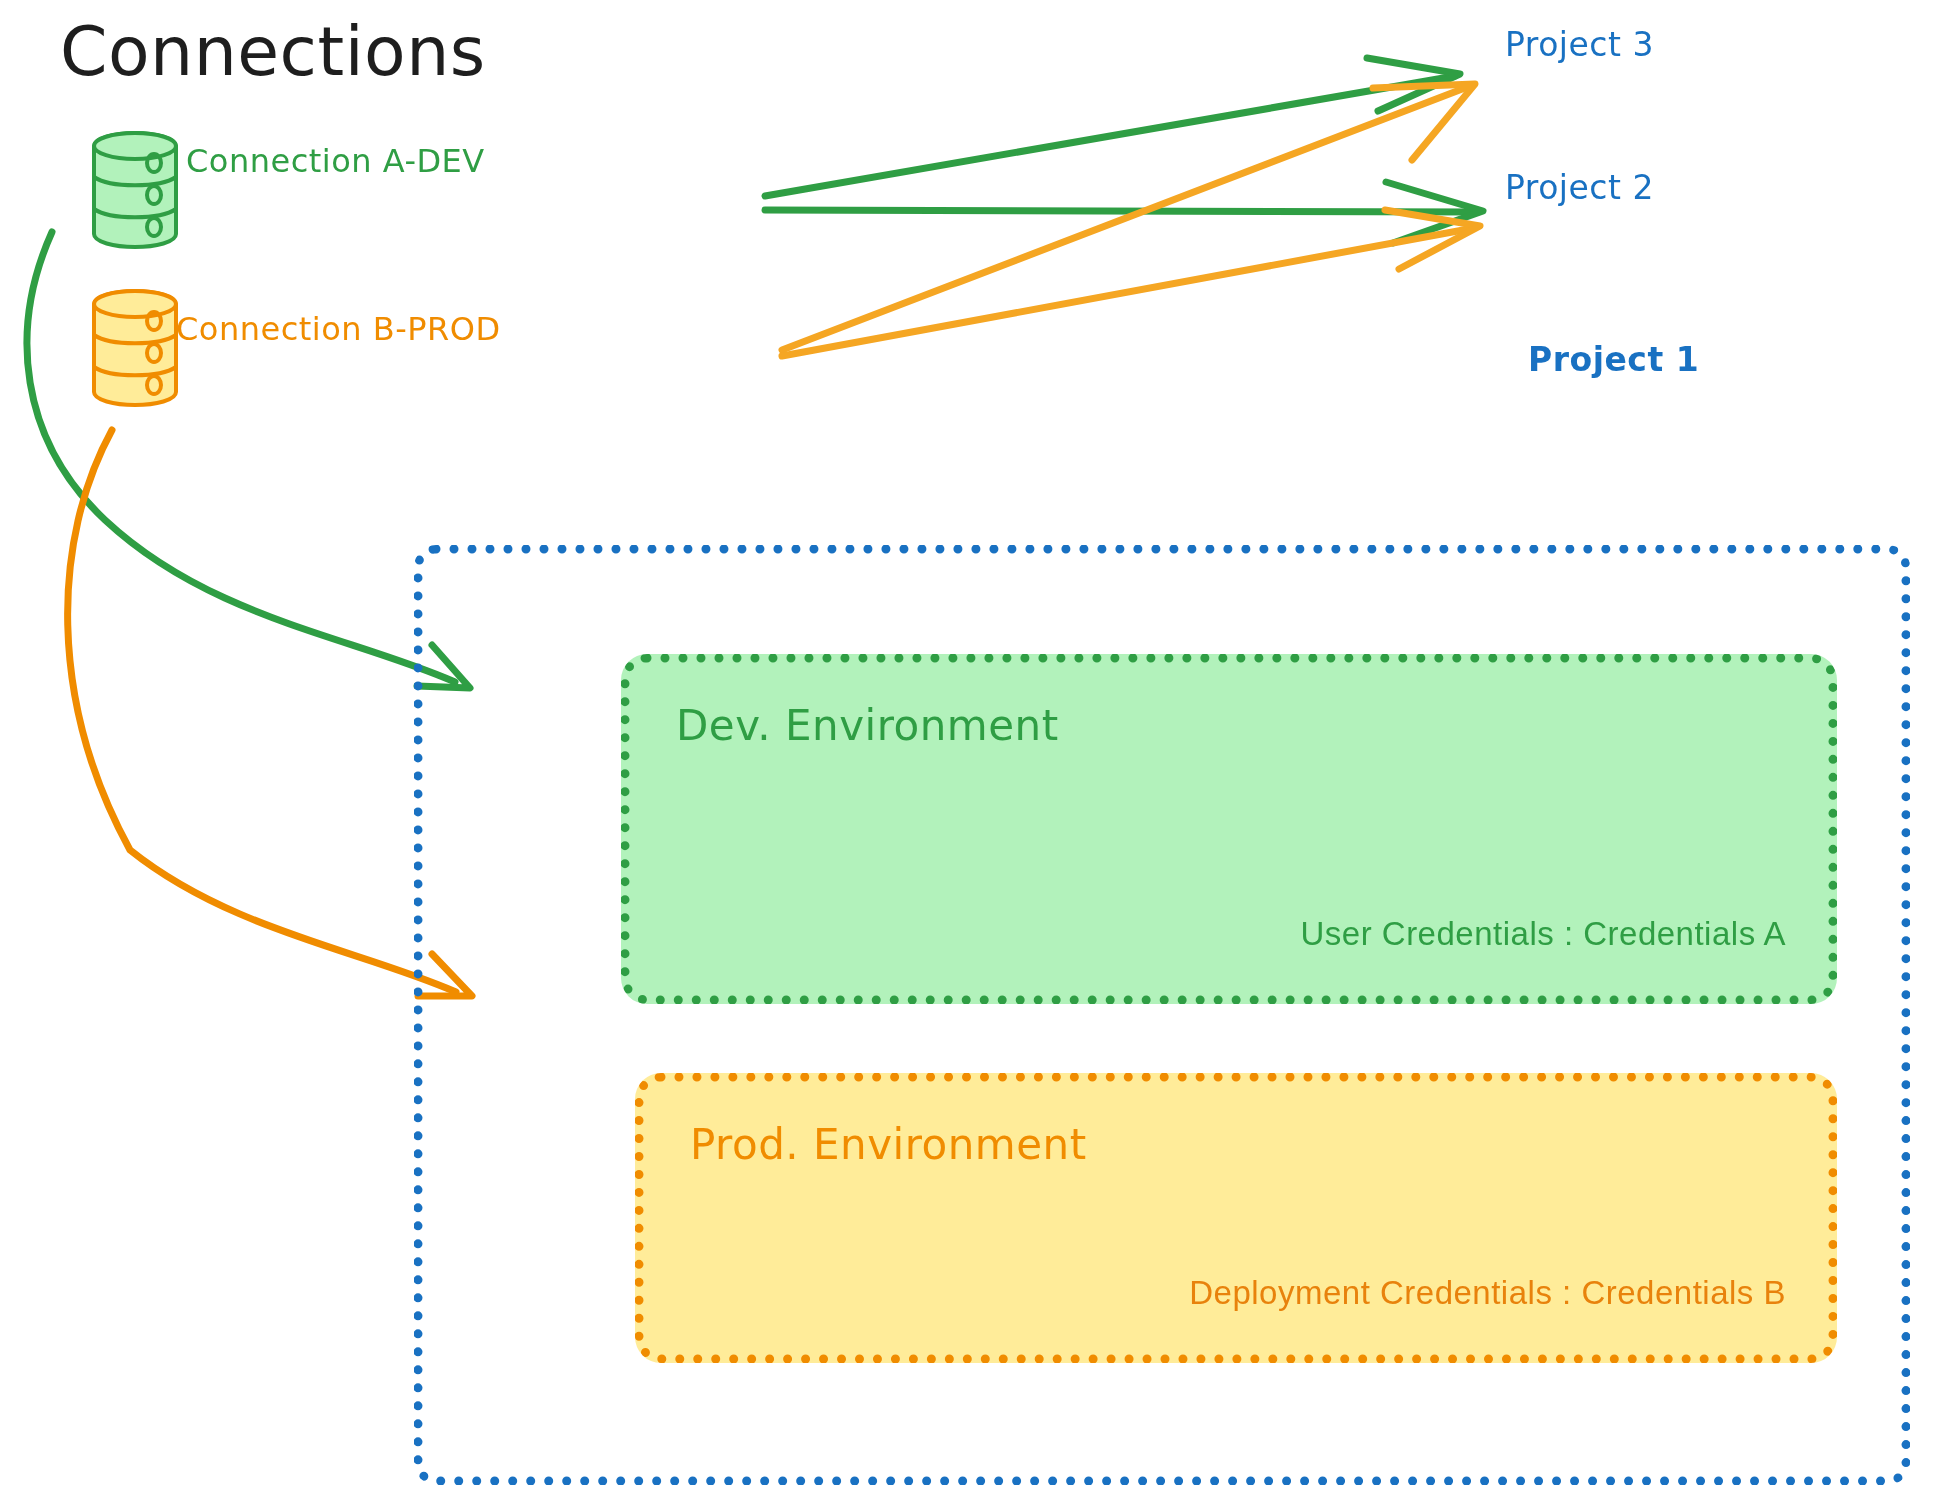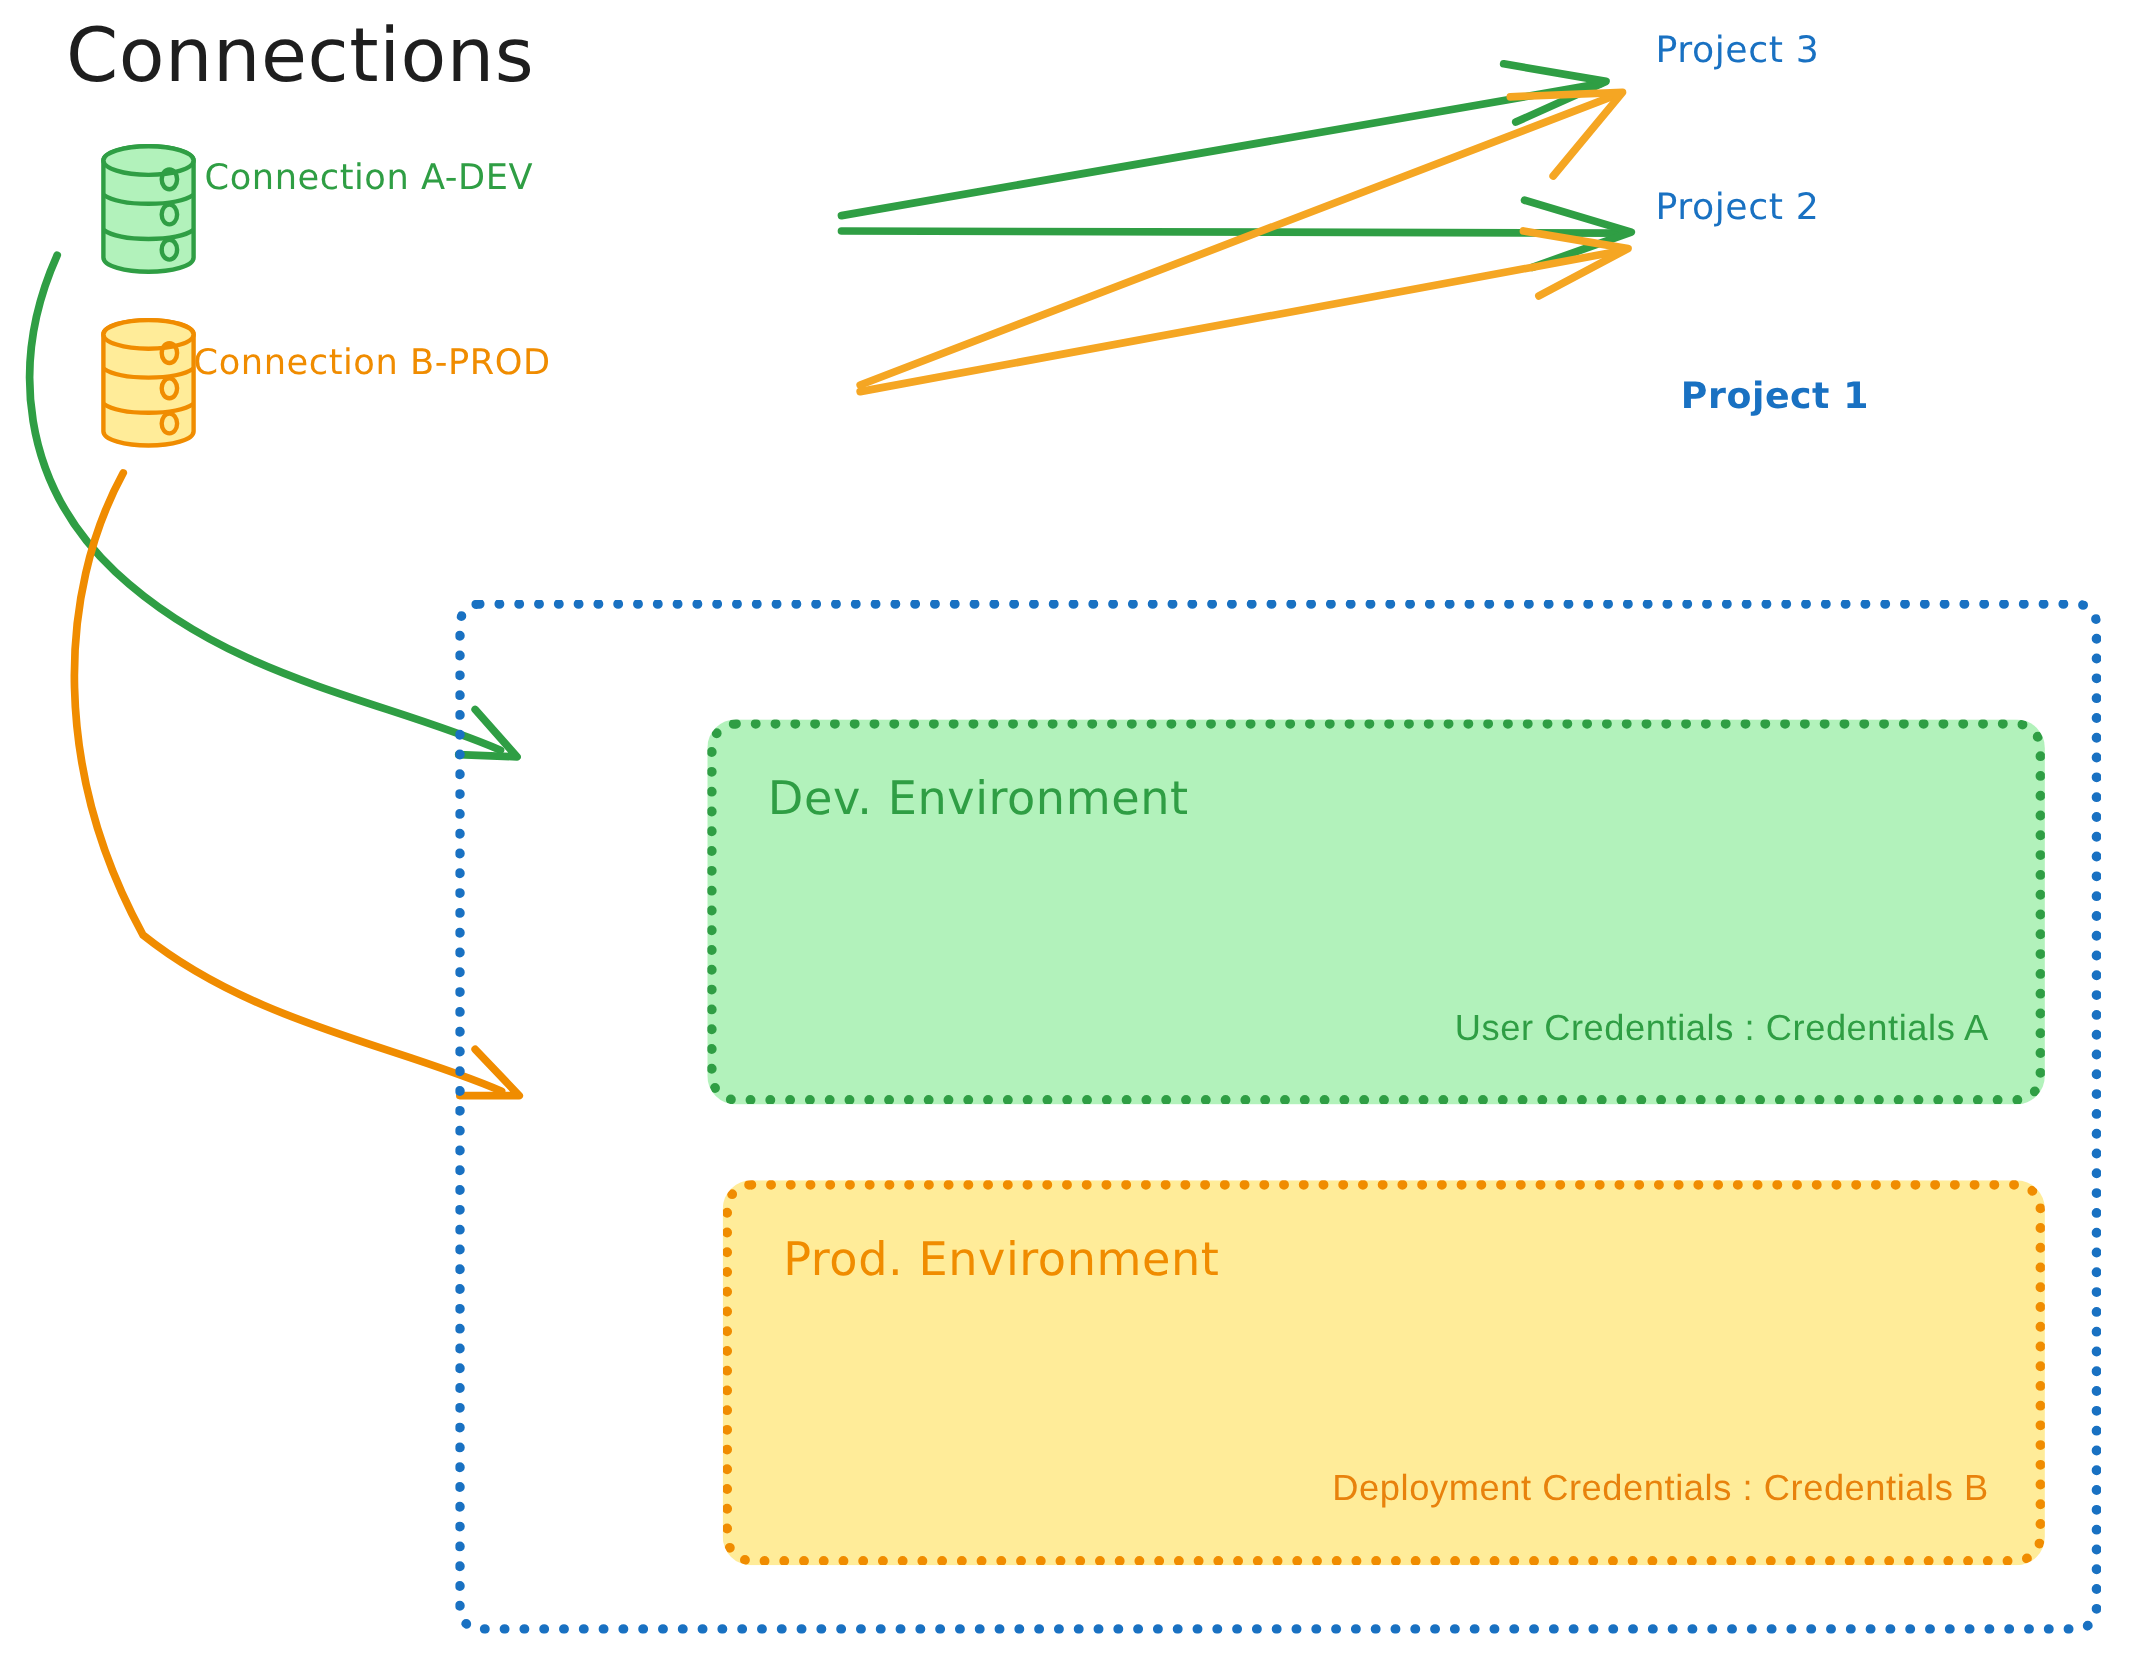--- a/index.html
+++ b/index.html
@@ -84,35 +84,34 @@
     border: 9px dotted #1971c2;
     border-radius: 22px;
     box-sizing: border-box;
   }
 
   
   .env-box {
     position: absolute;
     box-sizing: border-box;
     border-radius: 26px;
-    margin-left: 22px;
   }
   #dev-env-box {
     left: 621px;
     top: 654px;
     width: 1216px;
     height: 350px;
     background: #b2f2bb;
     border: 9px dotted #2f9e44;
   }
   #prod-env-box {
     left: 635px;
     top: 1073px;
     width: 1202px;
-    height: 350px;
+    height: 290px;
     background: #ffec99;
     border: 9px dotted #f08c00;
   }
 
   .env-title {
     position: absolute;
     left: 46px;
     top: 38px;
     font-size: 42px;
     white-space: nowrap;

